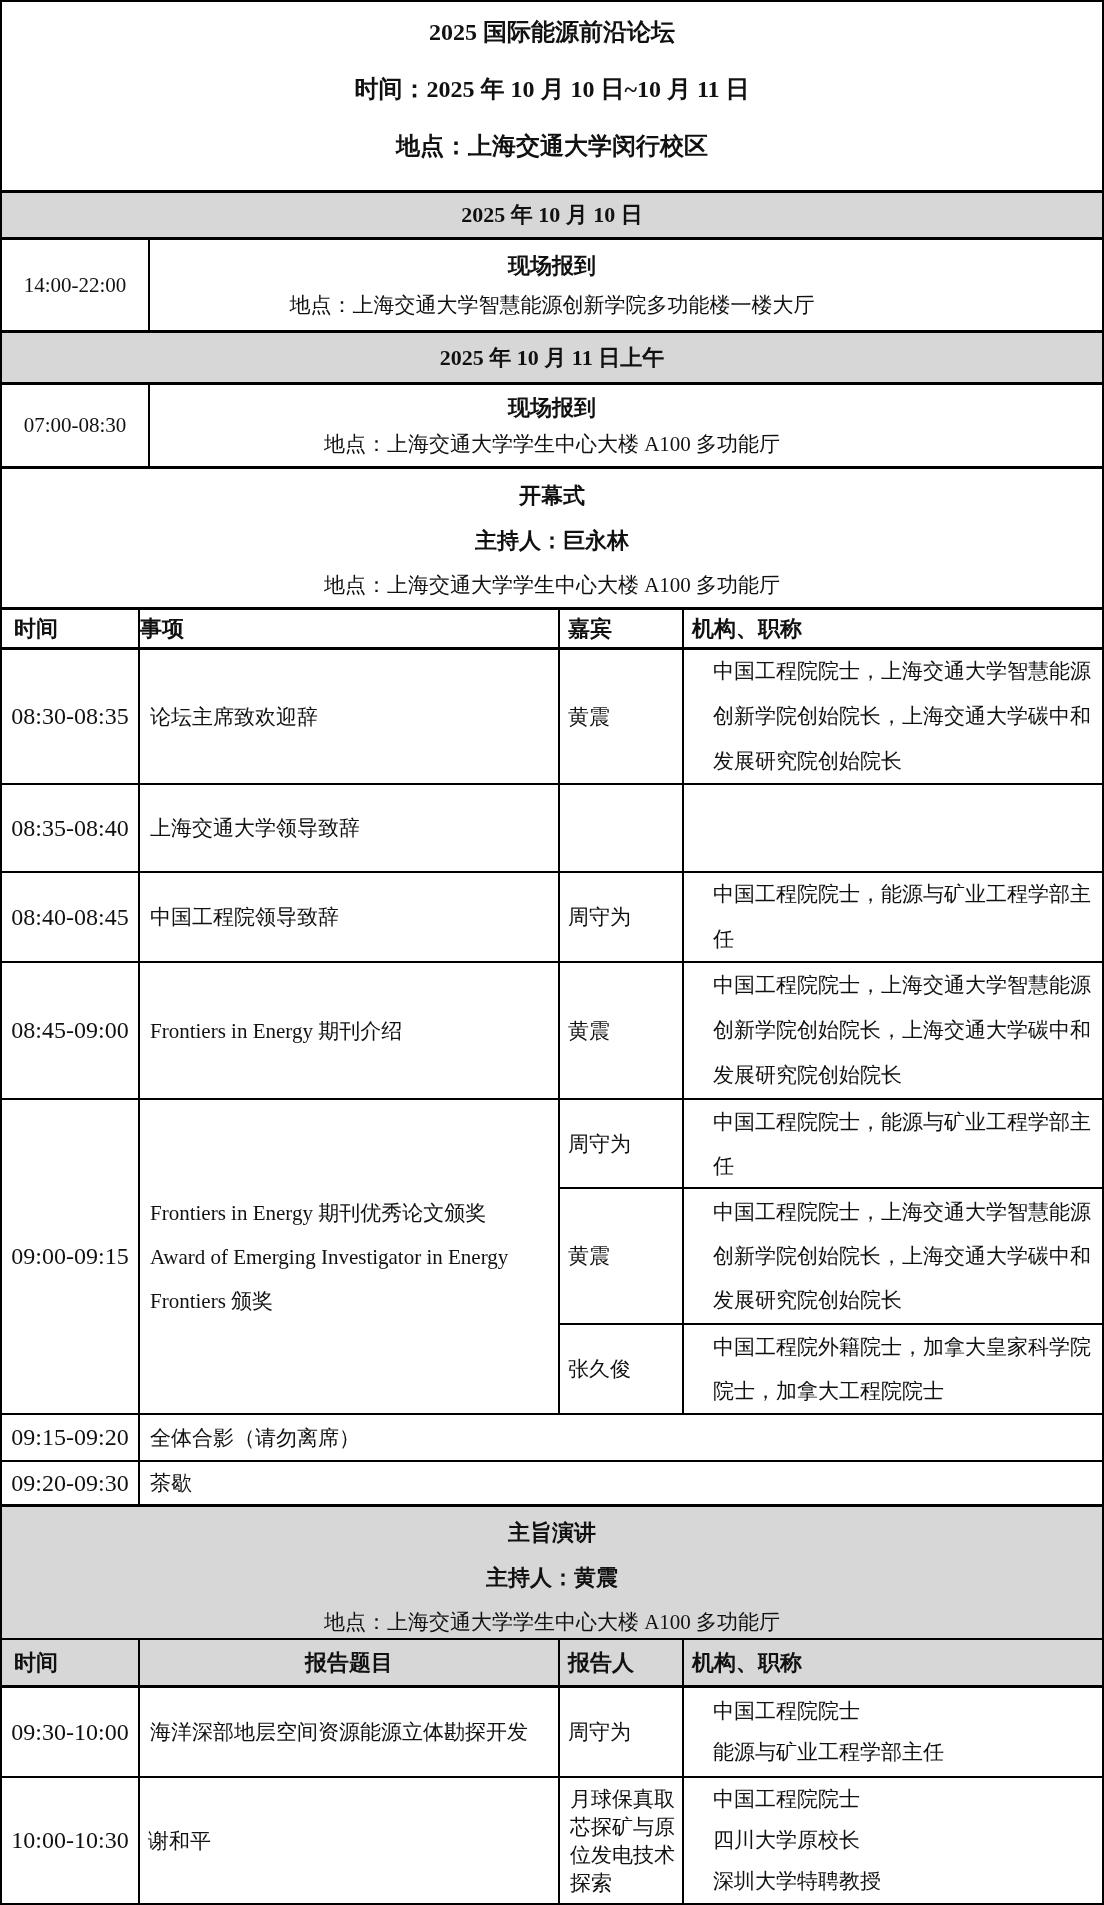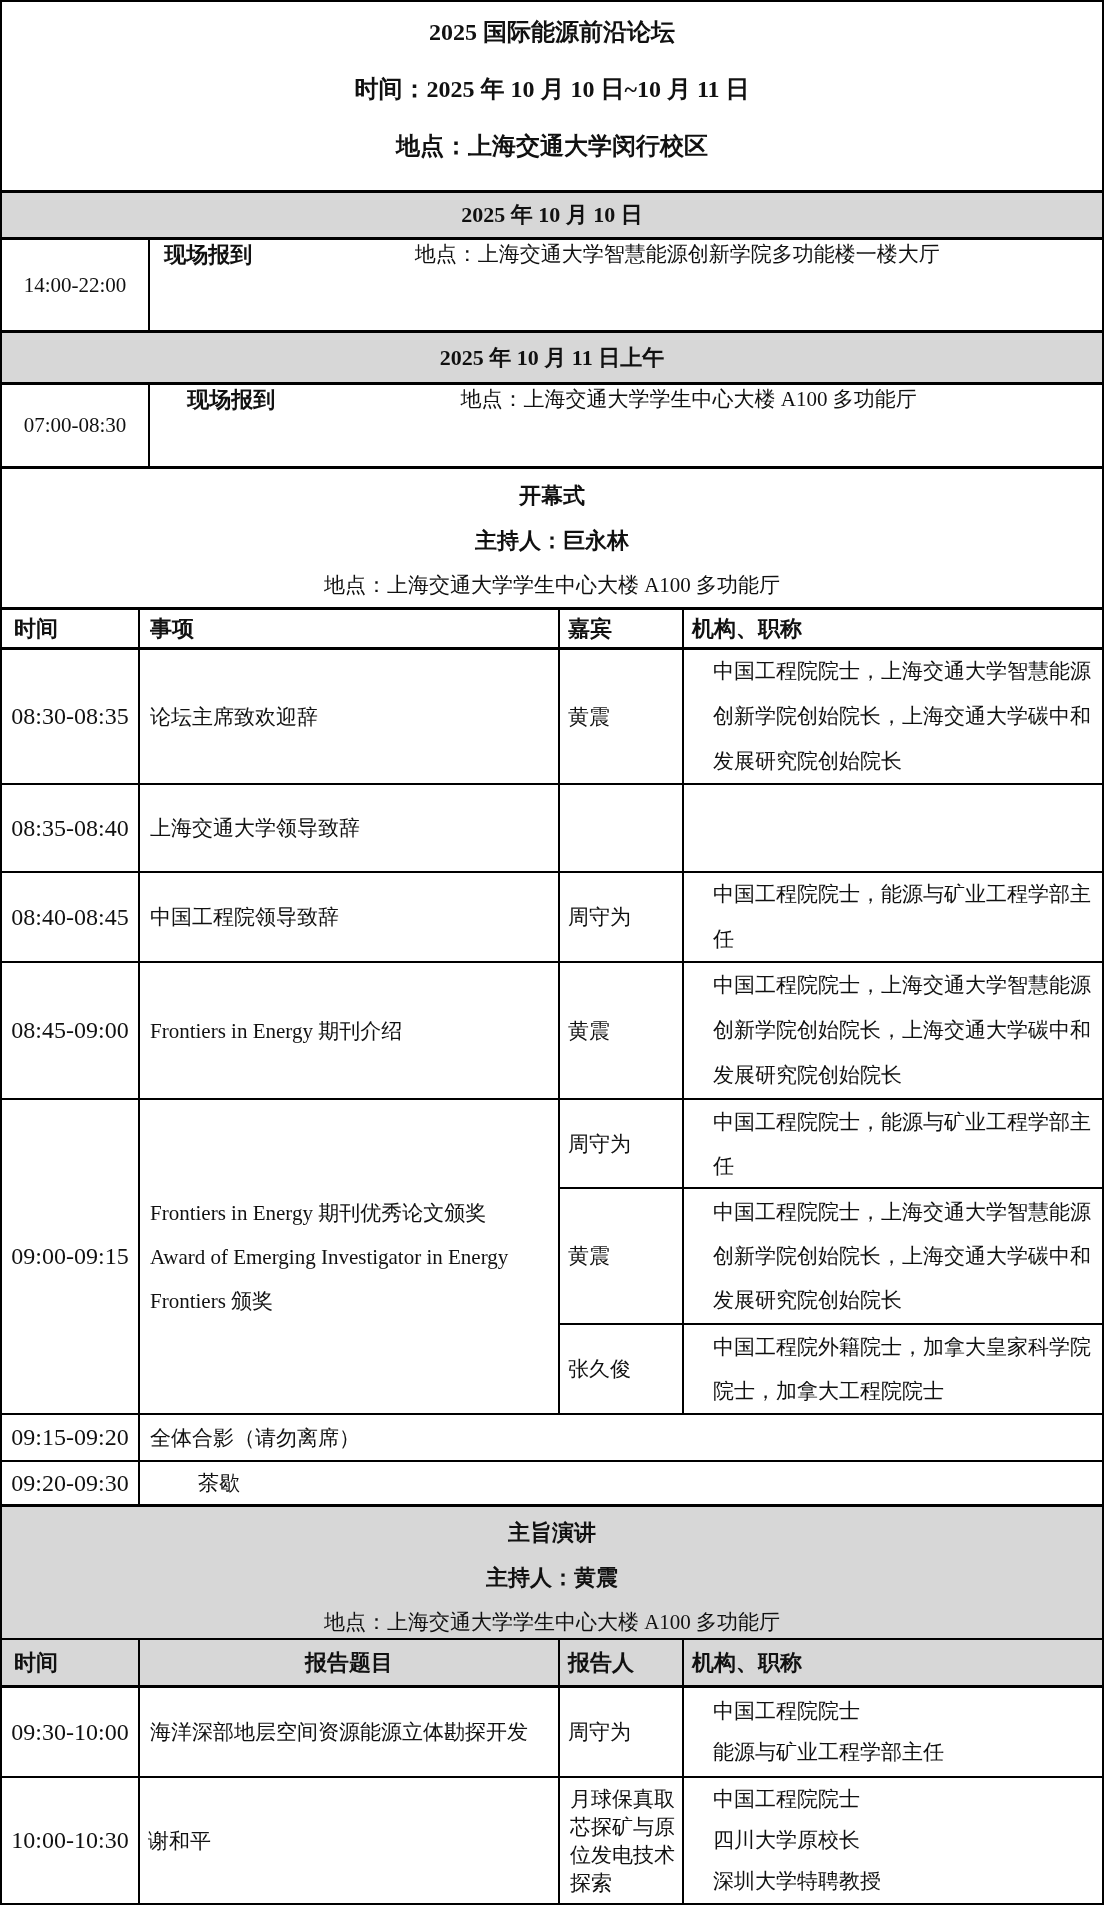--- a/index.html
+++ b/index.html
@@ -54,21 +54,21 @@
     border-right: 2px solid #000;
     display: flex;
     align-items: center;
     justify-content: center;
     font-size: 21px;
     background: transparent;
   }
   .reg-body {
     height: 100%;
     display: flex;
-    flex-direction: row;
+    flex-direction: column;
     justify-content: space-evenly;
     text-align: center;
     overflow: hidden;
   }
   .reg-title { font-weight: bold; font-size: 22px; }
   .reg-loc { font-size: 21px; }
 
   
   .session-intro {
     border-bottom: 3px solid #000;
@@ -85,31 +85,31 @@
   
   .cols4 { display: grid; grid-template-columns: 138px 420px 124px 418px; }
   .cols2 { display: grid; grid-template-columns: 138px 962px; }
   .thead {
     border-bottom: 3px solid #000;
     font-weight: bold;
     font-size: 22px;
   }
   .thead.gray { background: #d7d7d7; }
   .brow { border-bottom: 2px solid #000; font-size: 21px; overflow: hidden; }
-  .brow.thickb { border-bottom-width: 3px; gap: 48px; }
+  .brow.thickb { border-bottom-width: 3px; }
   .brow.lastrow { border-bottom: none; }
 
   .cell {
     display: flex;
     align-items: center;
     border-right: 2px solid #000;
     overflow: hidden;
   }
   .cell.lastc { border-right: none; }
-  .hc  { padding-left: 10px; justify-content: flex-start; }
+  .hc  { padding-left: 0; justify-content: flex-start; }
   .hc.timeh { padding-left: 12px; }
   .hc.centered { justify-content: center; padding-left: 0; }
   .tc  { justify-content: center; font-size: 24px; }
   .ec  { padding-left: 10px; justify-content: flex-start; }
   .gc  { padding-left: 8px; justify-content: flex-start; }
   .ac  { padding-left: 8px; justify-content: flex-start; margin-left: 21px; }
 
   .pre { white-space: pre-line; line-height: 45px; }
   .pre.lh44 { line-height: 44px; }
   .pre.lh41 { line-height: 41px; }

